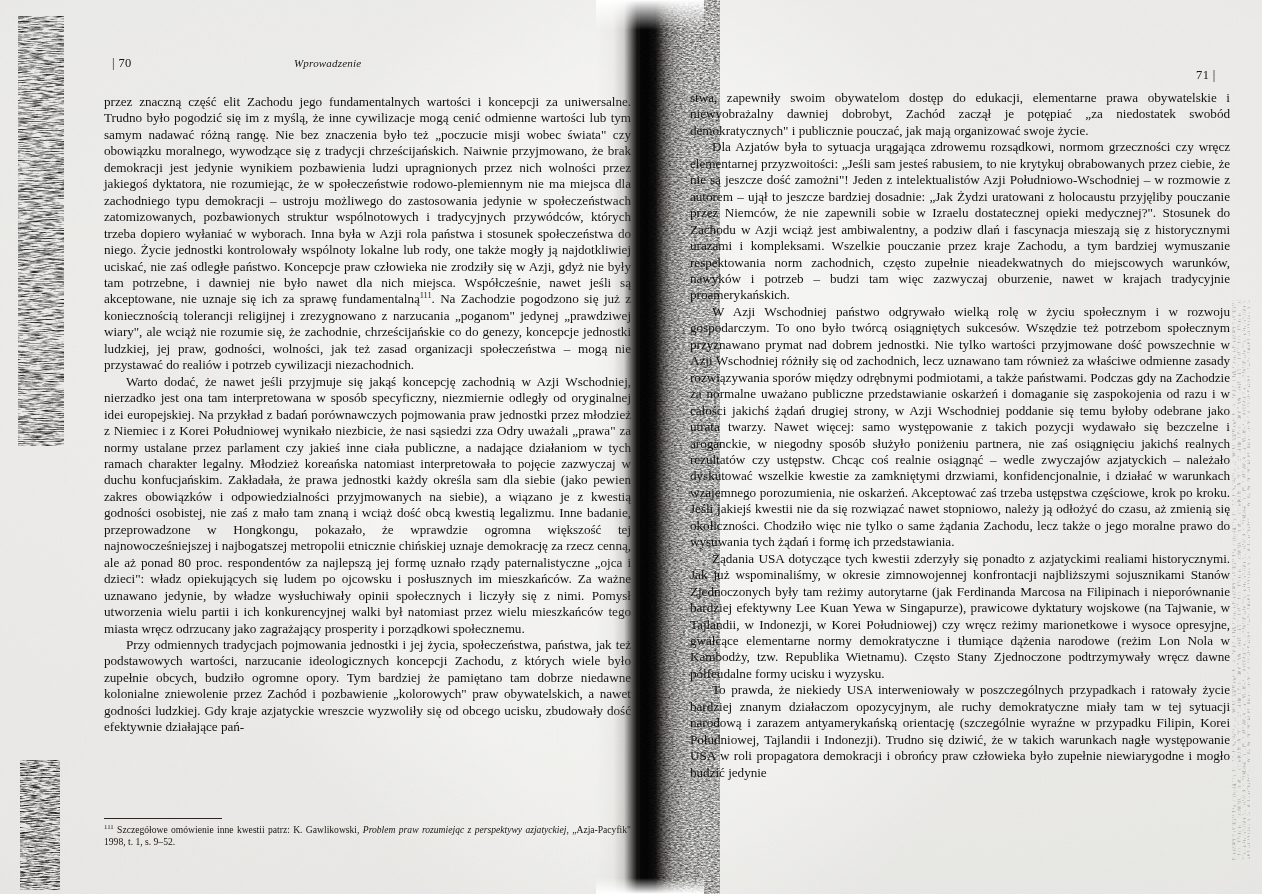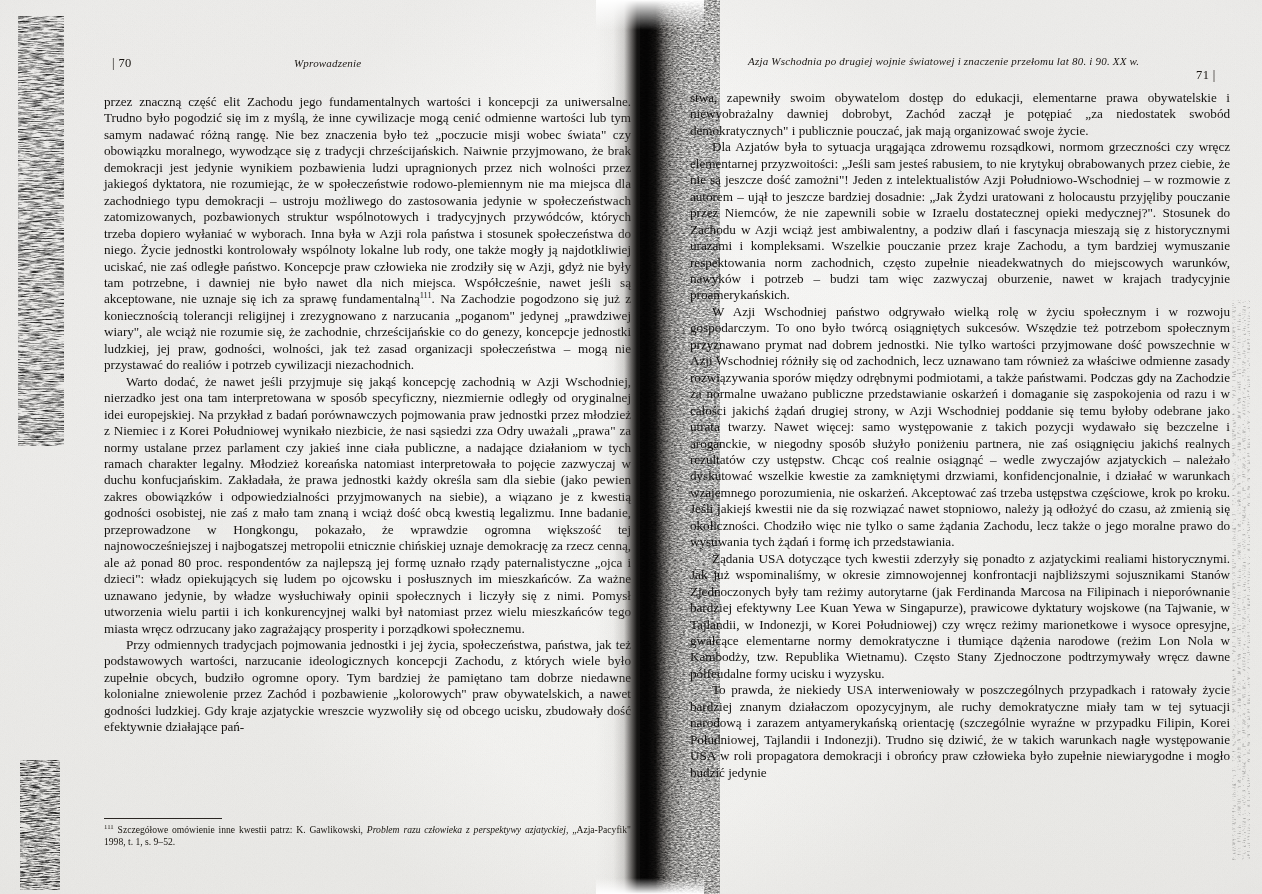--- a/index.html
+++ b/index.html
@@ -243,29 +243,28 @@
     </div>
 
     <div class="column" id="left-body">
       <p class="noindent"><span>przez znaczną część elit Zachodu jego fundamentalnych wartości i koncepcji za uniwersalne. Trudno było pogodzić się im z myślą, że inne cywilizacje mogą cenić odmienne wartości lub tym samym nadawać różną rangę. Nie bez znaczenia było też „poczucie misji wobec świata" czy obowiązku moralnego, wywodzące się z tradycji chrześcijańskich. Naiwnie przyjmowano, że brak demokracji jest jedynie wynikiem pozbawienia ludzi upragnionych przez nich wolności przez jakiegoś dyktatora, nie rozumiejąc, że w społeczeństwie rodowo-plemiennym nie ma miejsca dla zachodniego typu demokracji – ustroju możliwego do zastosowania jedynie w społeczeństwach zatomizowanych, pozbawionych struktur wspólnotowych i tradycyjnych przywódców, których trzeba dopiero wyłaniać w wyborach. Inna była w Azji rola państwa i stosunek społeczeństwa do niego. Życie jednostki kontrolowały wspólnoty lokalne lub rody, one także mogły ją najdotkliwiej uciskać, nie zaś odległe państwo. Koncepcje praw człowieka nie zrodziły się w Azji, gdyż nie były tam potrzebne, i dawniej nie było nawet dla nich miejsca. Współcześnie, nawet jeśli są akceptowane, nie uznaje się ich za sprawę fundamentalną</span><sup>111</sup><span>. Na Zachodzie pogodzono się już z koniecznością tolerancji religijnej i zrezygnowano z narzucania „poganom" jedynej „prawdziwej wiary", ale wciąż nie rozumie się, że zachodnie, chrześcijańskie co do genezy, koncepcje jednostki ludzkiej, jej praw, godności, wolności, jak też zasad organizacji społeczeństwa – mogą nie przystawać do realiów i potrzeb cywilizacji niezachodnich.</span></p>
       <p><span>Warto dodać, że nawet jeśli przyjmuje się jakąś koncepcję zachodnią w Azji Wschodniej, nierzadko jest ona tam interpretowana w sposób specyficzny, niezmiernie odległy od oryginalnej idei europejskiej. Na przykład z badań porównawczych pojmowania praw jednostki przez młodzież z Niemiec i z Korei Południowej wynikało niezbicie, że nasi sąsiedzi zza Odry uważali „prawa" za normy ustalane przez parlament czy jakieś inne ciała publiczne, a nadające działaniom w tych ramach charakter legalny. Młodzież koreańska natomiast interpretowała to pojęcie zazwyczaj w duchu konfucjańskim. Zakładała, że prawa jednostki każdy określa sam dla siebie (jako pewien zakres obowiązków i odpowiedzialności przyjmowanych na siebie), a wiązano je z kwestią godności osobistej, nie zaś z mało tam znaną i wciąż dość obcą kwestią legalizmu. Inne badanie, przeprowadzone w Hongkongu, pokazało, że wprawdzie ogromna większość tej najnowocześniejszej i najbogatszej metropolii etnicznie chińskiej uznaje demokrację za rzecz cenną, ale aż ponad 80 proc. respondentów za najlepszą jej formę uznało rządy paternalistyczne „ojca i dzieci": władz opiekujących się ludem po ojcowsku i posłusznych im mieszkańców. Za ważne uznawano jedynie, by władze wysłuchiwały opinii społecznych i liczyły się z nimi. Pomysł utworzenia wielu partii i ich konkurencyjnej walki był natomiast przez wielu mieszkańców tego miasta wręcz odrzucany jako zagrażający prosperity i porządkowi społecznemu.</span></p>
       <p><span>Przy odmiennych tradycjach pojmowania jednostki i jej życia, społeczeństwa, państwa, jak też podstawowych wartości, narzucanie ideologicznych koncepcji Zachodu, z których wiele było zupełnie obcych, budziło ogromne opory. Tym bardziej że pamiętano tam dobrze niedawne kolonialne zniewolenie przez Zachód i pozbawienie „kolorowych" praw obywatelskich, a nawet godności ludzkiej. Gdy kraje azjatyckie wreszcie wyzwoliły się od obcego ucisku, zbudowały dość efektywnie działające pań-</span></p>
     </div>
 
     <div class="footnote">
       <div class="rule"></div>
-      <div><sup>111</sup><span> Szczegółowe omówienie inne kwestii patrz: K. Gawlikowski, </span><i>Problem razu człowieka z perspektywy azjatyckiej</i><span>, „Azja-Pacyfik" 1998, t. 1, s. 9–52.</span></div>
+      <div><sup>111</sup><span> Szczegółowe omówienie inne kwestii patrz: K. Gawlikowski, </span><i>Problem praw rozumiejąc z perspektywy azjatyckiej</i><span>, „Azja-Pacyfik" 1998, t. 1, s. 9–52.</span></div>
     </div>
   </div>
 
   <div class="page right">
 
     <div class="running-head" id="right-head">
       <div class="rh-inner">
-        <span class="rh-title">Azja Wschodnia po drugiej wojnie światowej i znaczenie przełomu lat 80. i 90. XX w.</span>
         <span class="folio">71 |</span>
       </div>
     </div>
 
     <div class="column" id="right-body">
       <p class="noindent"><span>stwa, zapewniły swoim obywatelom dostęp do edukacji, elementarne prawa obywatelskie i niewyobrażalny dawniej dobrobyt, Zachód zaczął je potępiać „za niedostatek swobód demokratycznych" i publicznie pouczać, jak mają organizować swoje życie.</span></p>
       <p><span>Dla Azjatów była to sytuacja urągająca zdrowemu rozsądkowi, normom grzeczności czy wręcz elementarnej przyzwoitości: „Jeśli sam jesteś rabusiem, to nie krytykuj obrabowanych przez ciebie, że nie są jeszcze dość zamożni"! Jeden z intelektualistów Azji Południowo-Wschodniej – w rozmowie z autorem – ujął to jeszcze bardziej dosadnie: „Jak Żydzi uratowani z holocaustu przyjęliby pouczanie przez Niemców, że nie zapewnili sobie w Izraelu dostatecznej opieki medycznej?". Stosunek do Zachodu w Azji wciąż jest ambiwalentny, a podziw dlań i fascynacja mieszają się z historycznymi urazami i kompleksami. Wszelkie pouczanie przez kraje Zachodu, a tym bardziej wymuszanie respektowania norm zachodnich, często zupełnie nieadekwatnych do miejscowych warunków, nawyków i potrzeb – budzi tam więc zazwyczaj oburzenie, nawet w krajach tradycyjnie proamerykańskich.</span></p>
       <p><span>W Azji Wschodniej państwo odgrywało wielką rolę w życiu społecznym i w rozwoju gospodarczym. To ono było twórcą osiągniętych sukcesów. Wszędzie też potrzebom społecznym przyznawano prymat nad dobrem jednostki. Nie tylko wartości przyjmowane dość powszechnie w Azji Wschodniej różniły się od zachodnich, lecz uznawano tam również za właściwe odmienne zasady rozwiązywania sporów między odrębnymi podmiotami, a także państwami. Podczas gdy na Zachodzie za normalne uważano publiczne przedstawianie oskarżeń i domaganie się zaspokojenia od razu i w całości jakichś żądań drugiej strony, w Azji Wschodniej poddanie się temu byłoby odebrane jako utrata twarzy. Nawet więcej: samo występowanie z takich pozycji wydawało się bezczelne i aroganckie, w niegodny sposób służyło poniżeniu partnera, nie zaś osiągnięciu jakichś realnych rezultatów czy ustępstw. Chcąc coś realnie osiągnąć – wedle zwyczajów azjatyckich – należało dyskutować wszelkie kwestie za zamkniętymi drzwiami, konfidencjonalnie, i działać w warunkach wzajemnego porozumienia, nie oskarżeń. Akceptować zaś trzeba ustępstwa częściowe, krok po kroku. Jeśli jakiejś kwestii nie da się rozwiązać nawet stopniowo, należy ją odłożyć do czasu, aż zmienią się okoliczności. Chodziło więc nie tylko o same żądania Zachodu, lecz także o jego moralne prawo do wysuwania tych żądań i formę ich przedstawiania.</span></p>
       <p><span>Żądania USA dotyczące tych kwestii zderzyły się ponadto z azjatyckimi realiami historycznymi. Jak już wspominaliśmy, w okresie zimnowojennej konfrontacji najbliższymi sojusznikami Stanów Zjednoczonych były tam reżimy autorytarne (jak Ferdinanda Marcosa na Filipinach i nieporównanie bardziej efektywny Lee Kuan Yewa w Singapurze), prawicowe dyktatury wojskowe (na Tajwanie, w Tajlandii, w Indonezji, w Korei Południowej) czy wręcz reżimy marionetkowe i wysoce opresyjne, gwałcące elementarne normy demokratyczne i tłumiące dążenia narodowe (reżim Lon Nola w Kambodży, tzw. Republika Wietnamu). Często Stany Zjednoczone podtrzymywały wręcz dawne półfeudalne formy ucisku i wyzysku.</span></p>
       <p><span>To prawda, że niekiedy USA interweniowały w poszczególnych przypadkach i ratowały życie bardziej znanym działaczom opozycyjnym, ale ruchy demokratyczne miały tam w tej sytuacji narodową i zarazem antyamerykańską orientację (szczególnie wyraźne w przypadku Filipin, Korei Południowej, Tajlandii i Indonezji). Trudno się dziwić, że w takich warunkach nagłe występowanie USA w roli propagatora demokracji i obrońcy praw człowieka było zupełnie niewiarygodne i mogło budzić jedynie</span></p>

